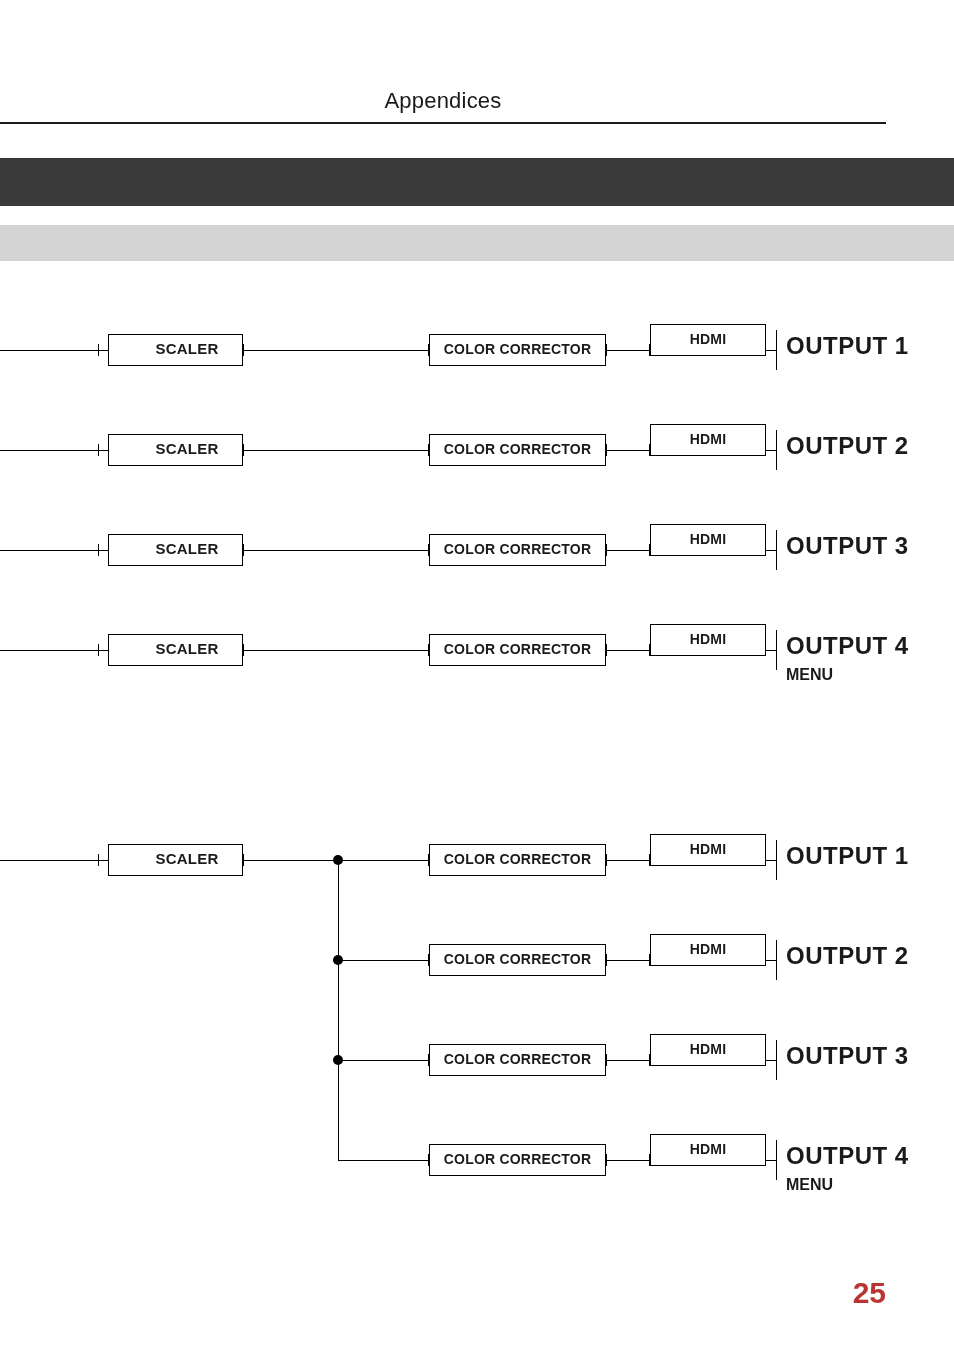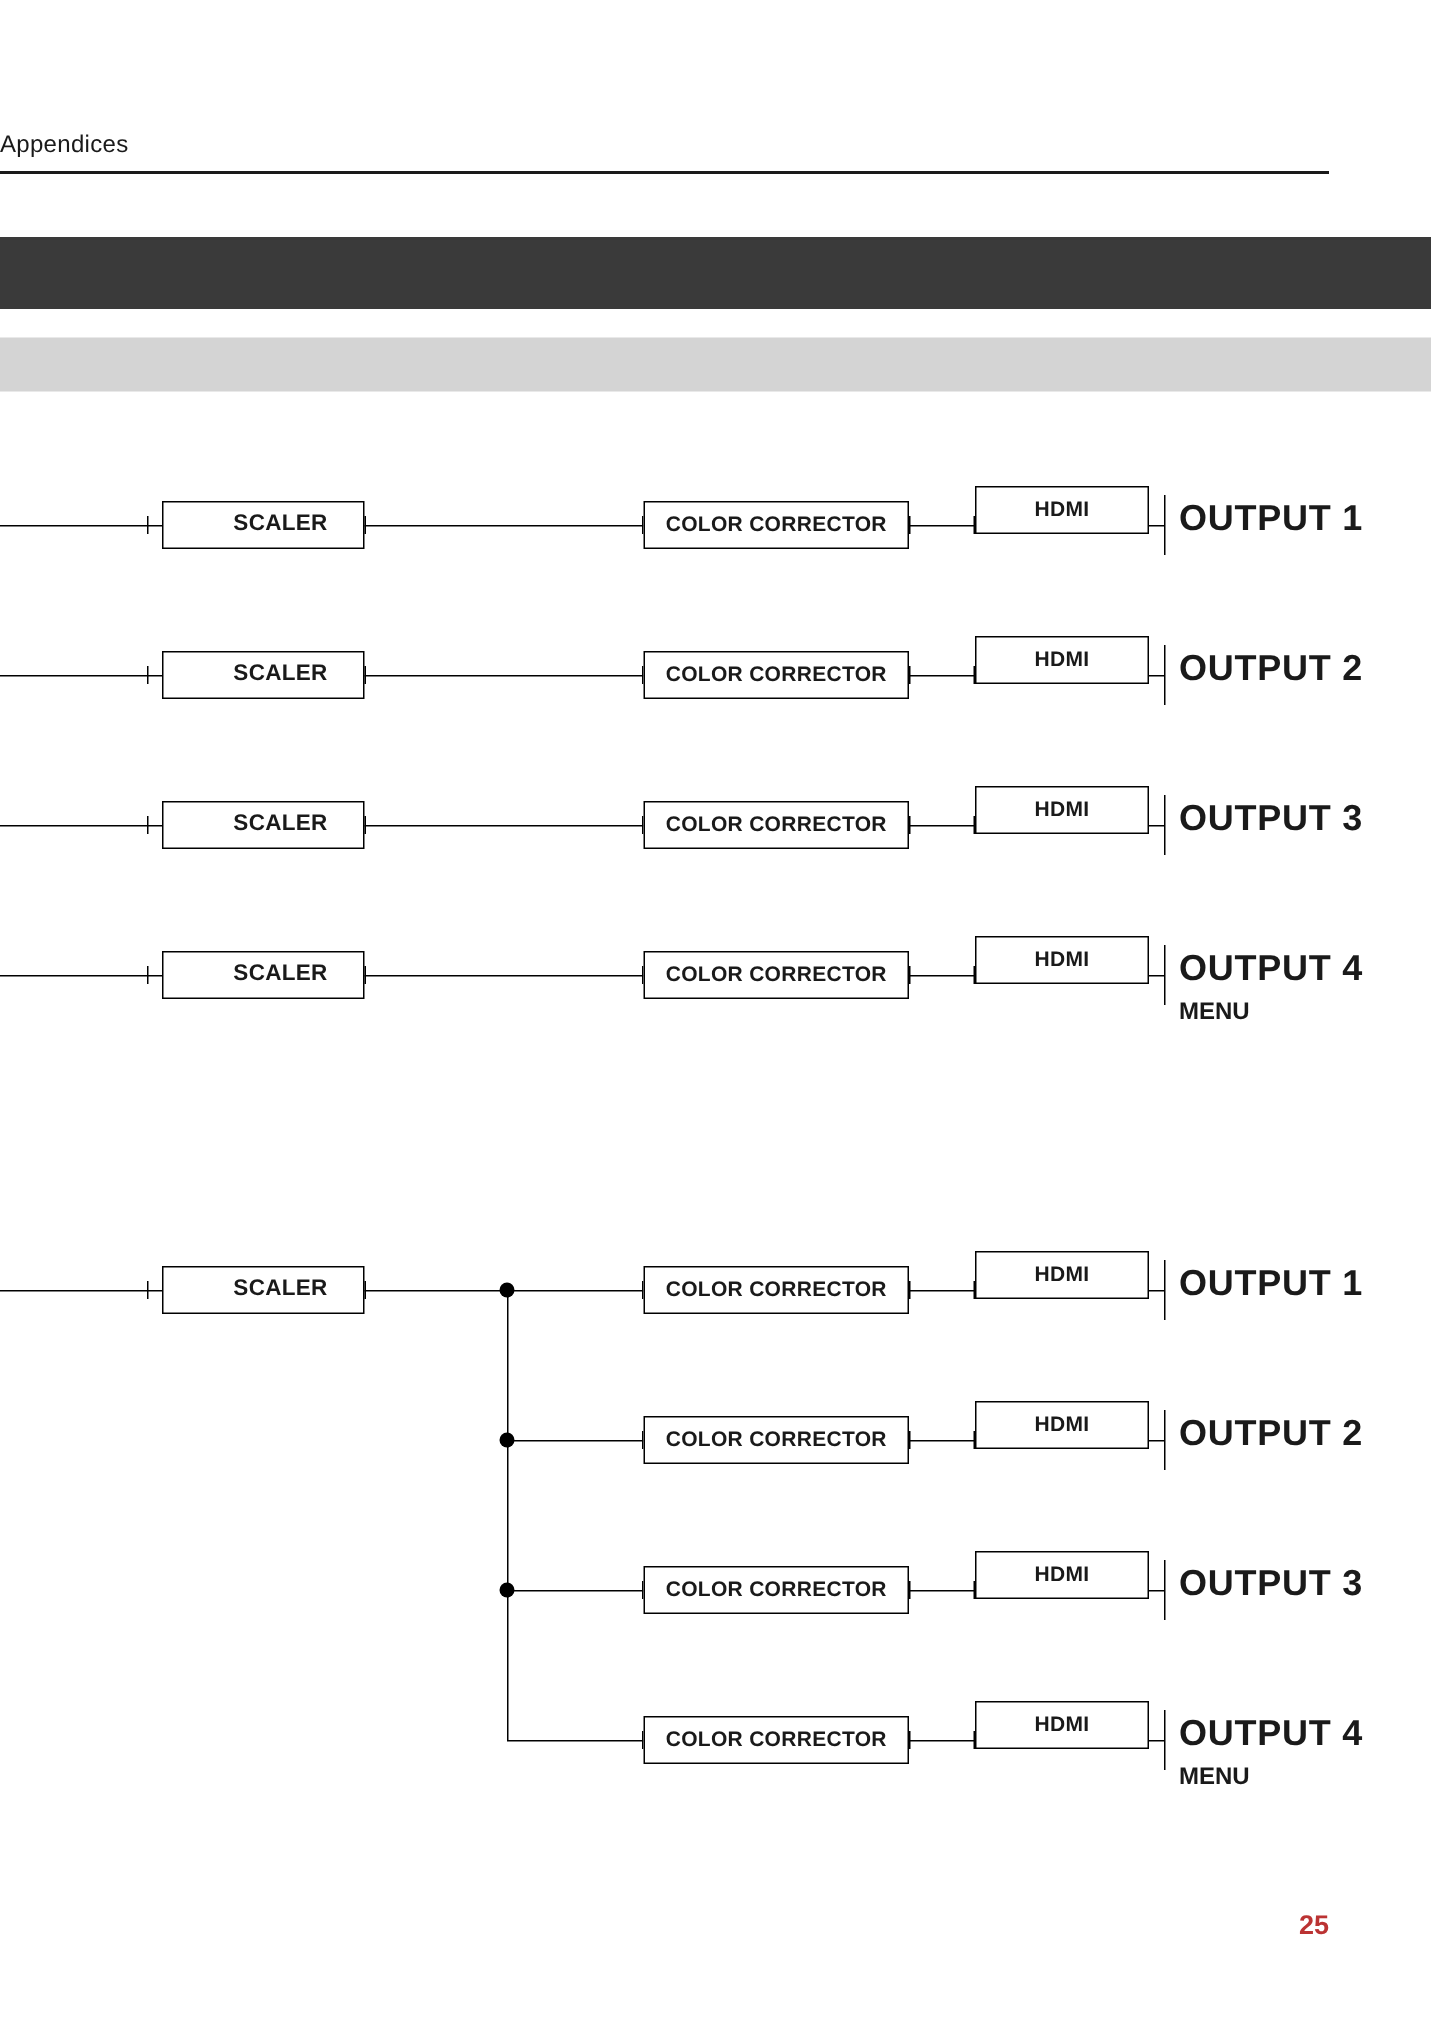--- a/index.html
+++ b/index.html
@@ -1,19 +1,19 @@
 <!DOCTYPE html>
 <html><head>
   <meta charset="utf-8">
   <style>
     * { box-sizing: border-box; margin: 0; padding: 0; }
     html, body { width: 954px; height: 1354px; background: #fff; font-family: "Helvetica Neue", Arial, sans-serif; color:#1a1a1a; }
     .page { position: relative; width: 954px; height: 1354px; }
     .header-area { position:absolute; left:0; right:68px; top:88px; }
-    .section-label { text-align:left; font-size:16px; font-weight:400; color:#1a1a1a; letter-spacing:0.2px; }
+    .section-label { text-align:center; font-size:22px; font-weight:400; color:#1a1a1a; letter-spacing:0.2px; }
     .header-rule { margin-top:8px; height:2px; background:#1a1a1a; }
     .dark-band { position:absolute; left:0; top:158px; width:100%; height:48px; background:#3a3a3a; }
     .light-band { position:absolute; left:0; top:225px; width:100%; height:36px; background:#d4d4d4; }
 
     .diagram { position:absolute; left:0; width:100%; }
     .diagram-a { top:320px; }
     .diagram-b { top:830px; }
 
     .row { position:relative; height:100px; }
     .row-line-in { position:absolute; left:0; top:30px; width:108px; height:1px; background:#000; }
@@ -32,21 +32,21 @@
 
     .out-sep { position:absolute; left:776px; top:10px; width:1px; height:40px; background:#000; }
     .out-label { position:absolute; left:786px; top:12px; font-size:24px; font-weight:700; letter-spacing:0.5px; }
     .menu-label { position:absolute; left:786px; top:46px; font-size:16px; font-weight:700; }
 
     .bus { position:absolute; top:30px; width:1px; background:#000; }
     .tap-dot { position:absolute; width:10px; height:10px; border-radius:50%; background:#000; }
     .tap-line { position:absolute; top:30px; height:1px; background:#000; }
     .tap-tick { position:absolute; top:24px; width:1px; height:12px; background:#000; }
 
-    .page-num { position:absolute; right:68px; bottom:60px; font-size:18px; font-weight:700; color:#b33; }
+    .page-num { position:absolute; right:68px; bottom:44px; font-size:30px; font-weight:700; color:#b33; }
   </style>
 </head>
 <body>
 
 <div class="page">
   <div class="header-area">
     <div class="section-label">Appendices</div>
     <div class="header-rule"></div>
   </div>
   <div class="dark-band"></div>

